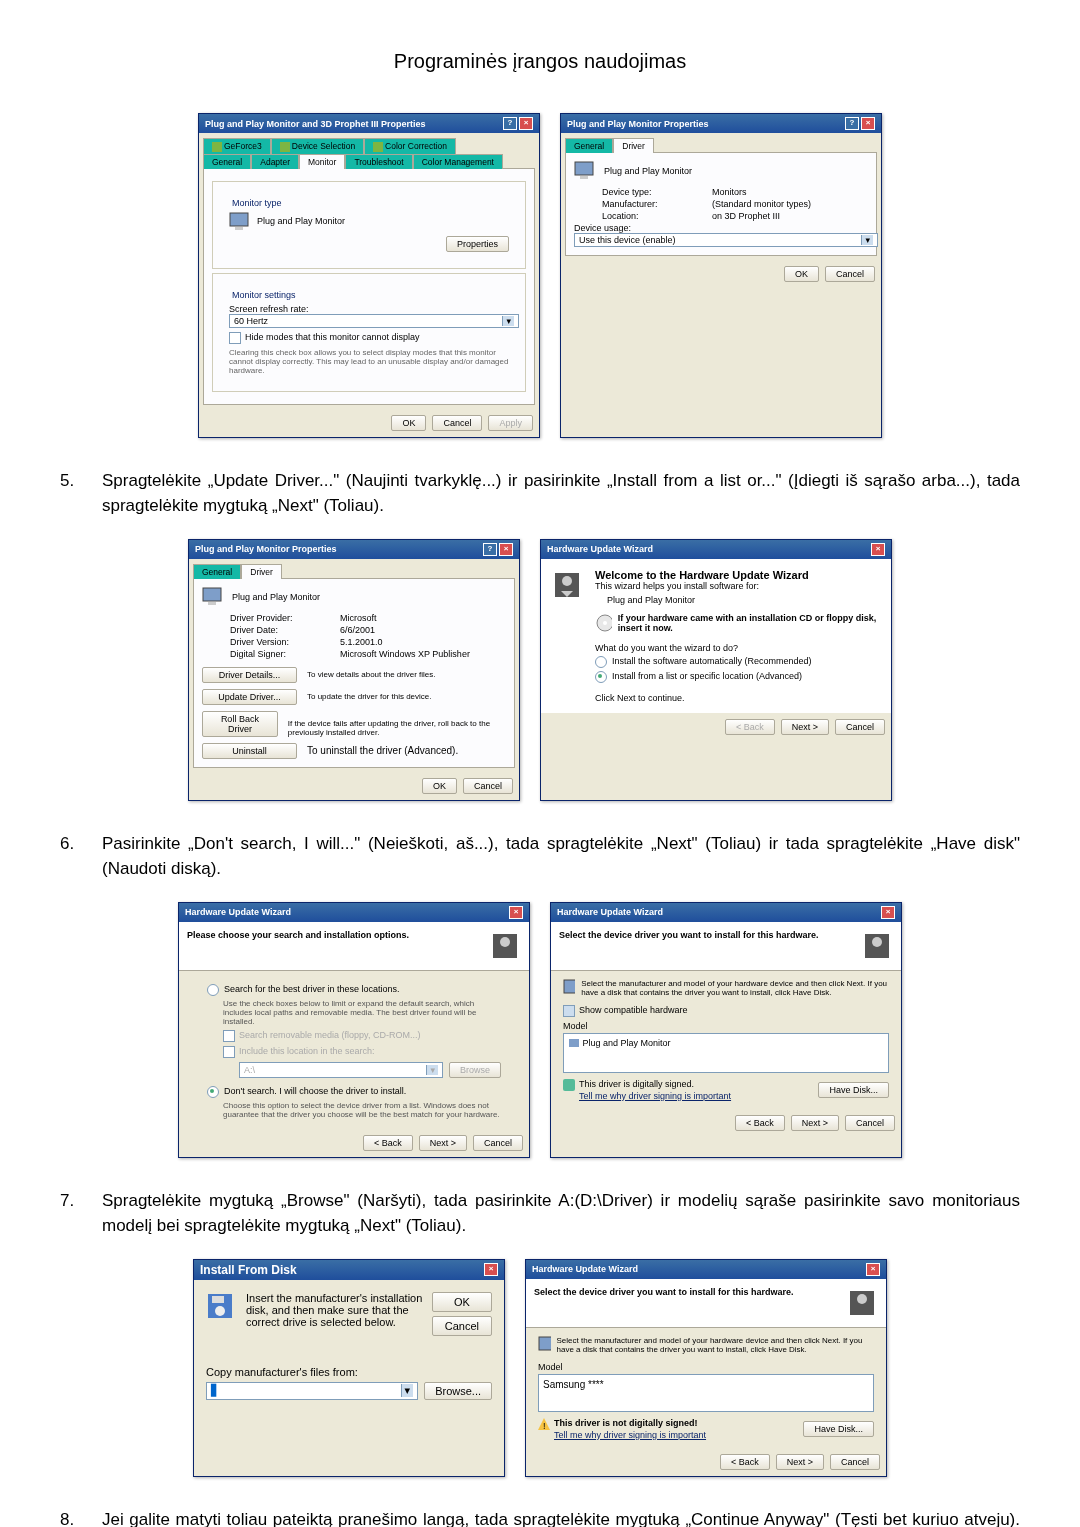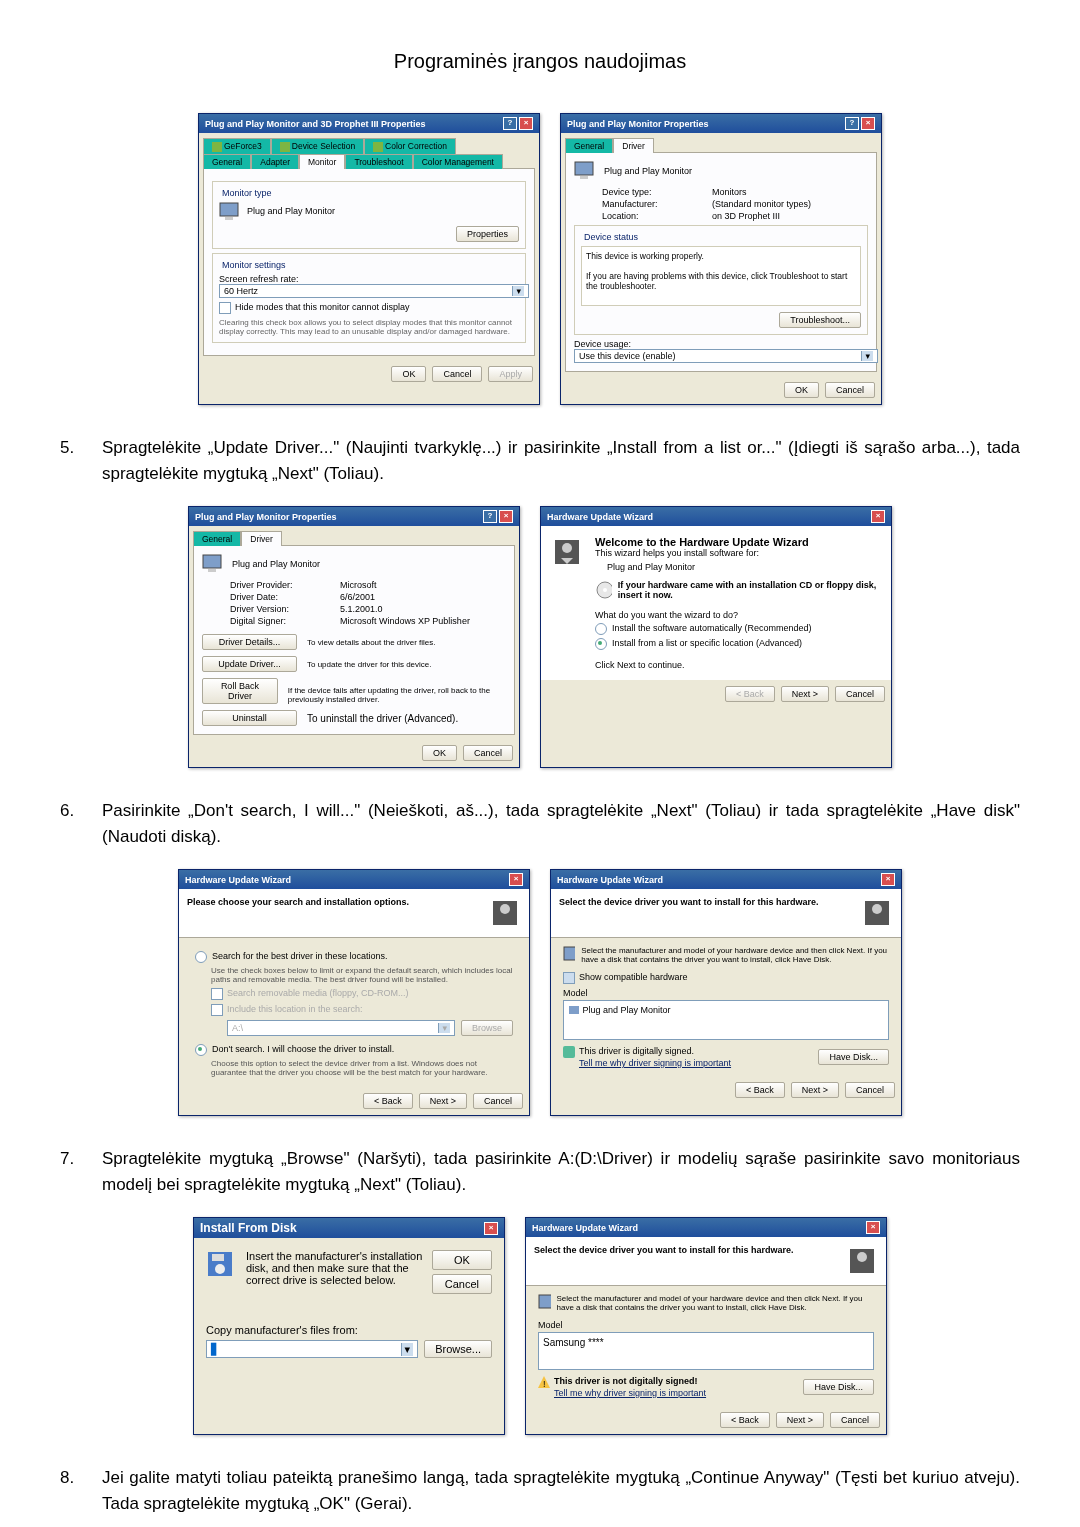--- a/index.html
+++ b/index.html
@@ -12,21 +12,21 @@
 .titlebar{background:linear-gradient(#3a6ea5,#1f4e9c);color:#fff;padding:3px 6px;display:flex;justify-content:space-between;align-items:center;font-weight:bold}
 .tbicons{display:flex;gap:2px}
 .tbicons span{background:#d84f4f;border:1px solid #fff;width:12px;height:11px;display:inline-block;font-size:8px;text-align:center;line-height:10px}
 .tbicons span.help{background:#3a6ea5}
 .tabs{display:flex;padding:4px 4px 0;gap:0}
 .tab{background:#ece9d8;border:1px solid #aca899;border-bottom:none;padding:2px 8px;font-size:8.5px;position:relative;top:1px}
 .tab.inactive{background:#14b8a6}
 .tab.active{background:#fcfcfe;z-index:2}
 .tab svg{vertical-align:middle;margin-right:2px}
 .tabbody{background:#fcfcfe;border:1px solid #aca899;margin:0 4px 4px;padding:8px}
-.fieldset{border:1px solid #d0cdb8;padding:6px;margin:4px 0}
+.fieldset{border:1px solid #d0cdb8;padding:16px;margin:4px 0}
 .fslabel{color:#0a246a;font-size:9px;margin:-12px 0 4px;background:#fcfcfe;display:inline-block;padding:0 3px}
 .btn{background:linear-gradient(#fff,#e8e4d6);border:1px solid #aca899;padding:2px 10px;font-size:9px;border-radius:2px}
 .btnrow{display:flex;justify-content:flex-end;gap:6px;padding:6px}
 .select{background:#fff;border:1px solid #7f9db9;padding:1px 4px;display:flex;justify-content:space-between;align-items:center;width:100%}
 .select .arrow{background:#cde;border-left:1px solid #7f9db9;padding:0 3px}
 .monicon{display:inline-block;vertical-align:middle;margin-right:6px}
 .checkbox{display:flex;gap:4px;align-items:flex-start;margin:4px 0}
 .checkbox .box{width:10px;height:10px;border:1px solid #7f9db9;background:#fff;flex-shrink:0}
 .radio{display:flex;gap:5px;align-items:flex-start;margin:3px 0}
 .radio .circ{width:10px;height:10px;border:1px solid #7f9db9;border-radius:50%;background:#fff;flex-shrink:0;position:relative}
@@ -130,27 +130,20 @@
             <span>Monitors</span>
           </div>
     <div class="rowkv" style="margin-left:28px">
             <span class="k">Manufacturer:</span>
             <span>(Standard monitor types)</span>
           </div>
     <div class="rowkv" style="margin-left:28px">
             <span class="k">Location:</span>
             <span>on 3D Prophet III</span>
           </div>
-    <div class="fieldset"><div class="fslabel">Device status</div>
-      <div class="textbox" style="height:50px">
-        <div>This device is working properly.</div><br>
-        <div>If you are having problems with this device, click Troubleshoot to start the troubleshooter.</div>
-      </div>
-      <div style="text-align:right;margin-top:6px"><button class="btn">Troubleshoot...</button></div>
-    </div>
     <div>Device usage:</div>
     <div class="select">
             <span>Use this device (enable)</span>
             <span class="arrow">▾</span>
           </div>
   </div>
   <div class="btnrow">
           <button class="btn">OK</button>
           <button class="btn">Cancel</button>
         </div>
@@ -281,21 +274,21 @@
             <span>×</span>
           </span>
         </div>
   <div class="wizhdr">
           <b style="flex:1">Please choose your search and installation options.</b>
           <svg class="wizicon" viewBox="0 0 32 32">
             <rect x="4" y="4" width="24" height="24" fill="#555"></rect>
             <circle cx="16" cy="12" r="5" fill="#ccc"></circle>
           </svg>
         </div>
-  <div style="padding:10px 16px">
+  <div style="padding:10px 28px">
     <div class="radio">
             <span class="circ"></span>
             <span>Search for the best driver in these locations.</span>
           </div>
     <div style="margin-left:16px;font-size:8px;color:#555">Use the check boxes below to limit or expand the default search, which includes local paths and removable media. The best driver found will be installed.</div>
     <div class="checkbox" style="margin-left:16px;color:#aaa">
             <span class="box"></span>
             <span>Search removable media (floppy, CD-ROM...)</span>
           </div>
     <div class="checkbox" style="margin-left:16px;color:#aaa">

